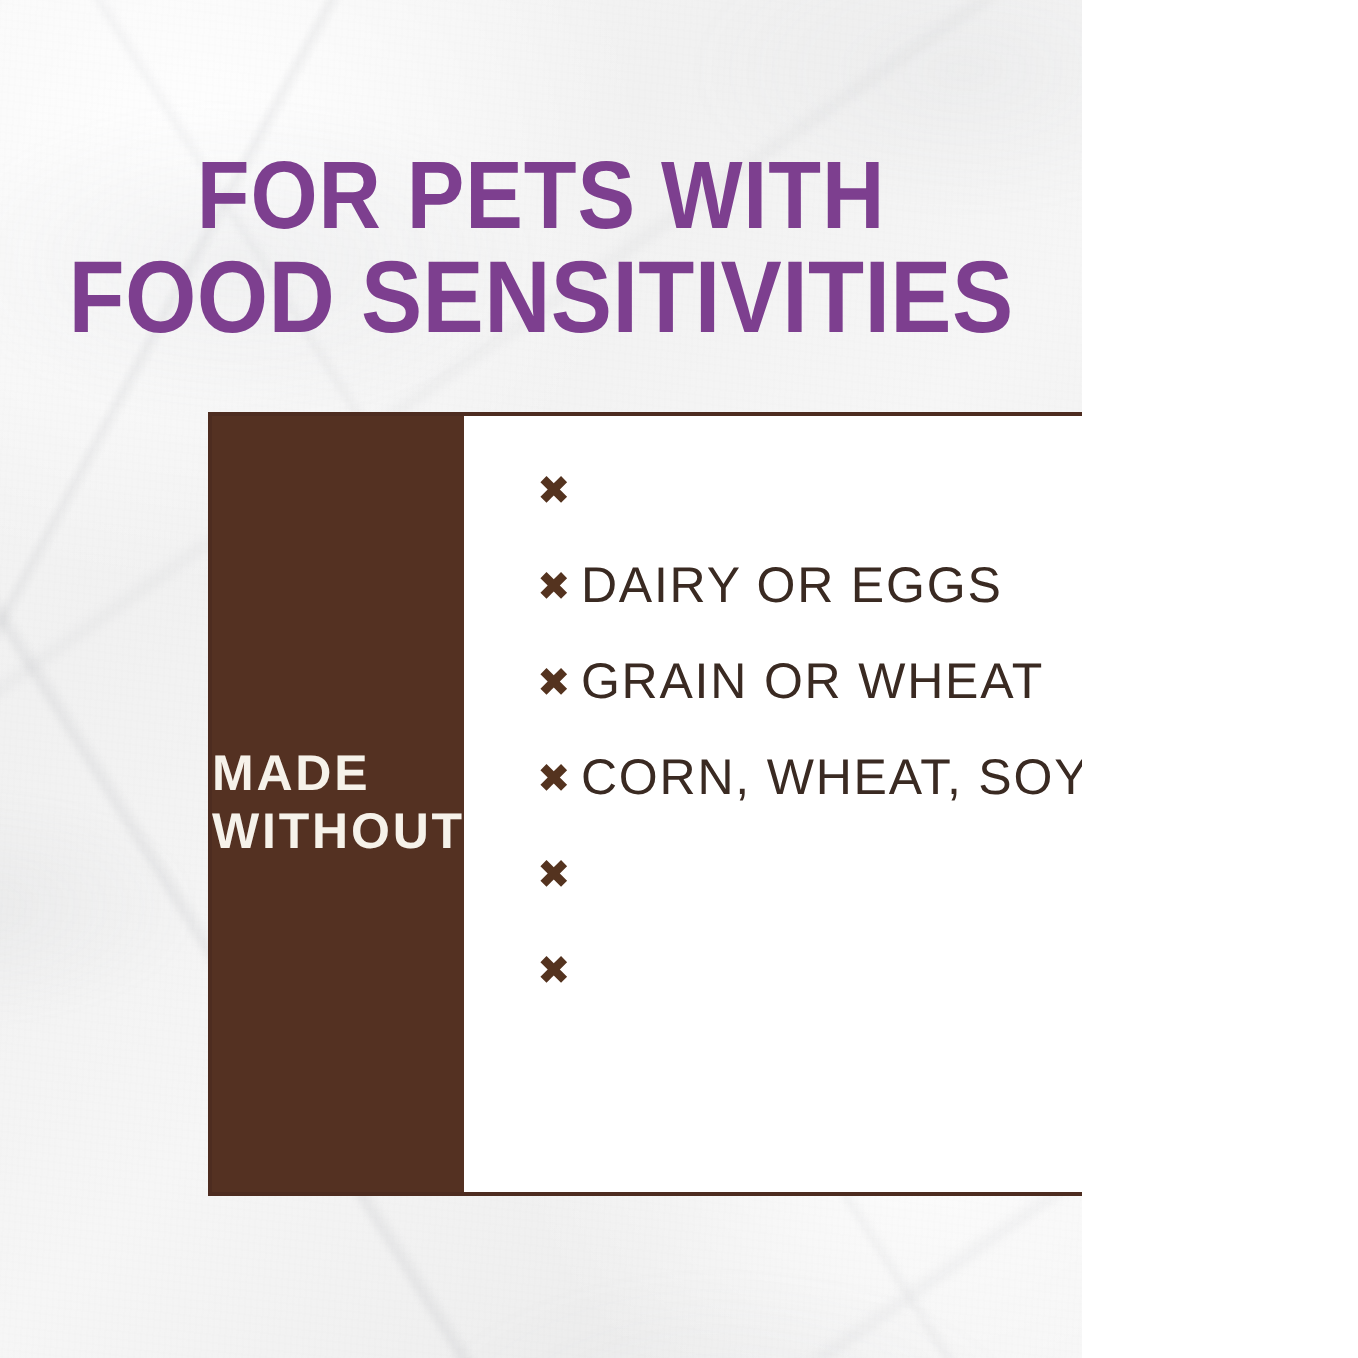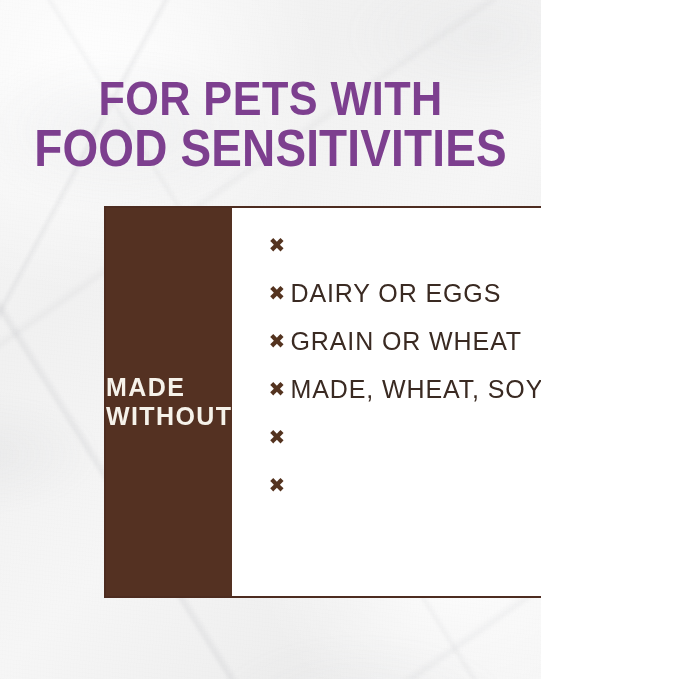--- a/index.html
+++ b/index.html
@@ -185,21 +185,21 @@
           <span class="no-text">DAIRY OR EGGS</span>
         </li>
 
         <li class="no-item">
           <span class="x-icon">✖</span>
           <span class="no-text">GRAIN OR WHEAT</span>
         </li>
 
         <li class="no-item">
           <span class="x-icon">✖</span>
-          <span class="no-text">MADE, WHEAT, SOY</span>
+          <span class="no-text">CORN, WHEAT, SOY</span>
         </li>
 
         <li class="no-item">
           <span class="x-icon">✖</span>
         </li>
 
         <li class="no-item">
           <span class="x-icon">✖</span>
         </li>
 

